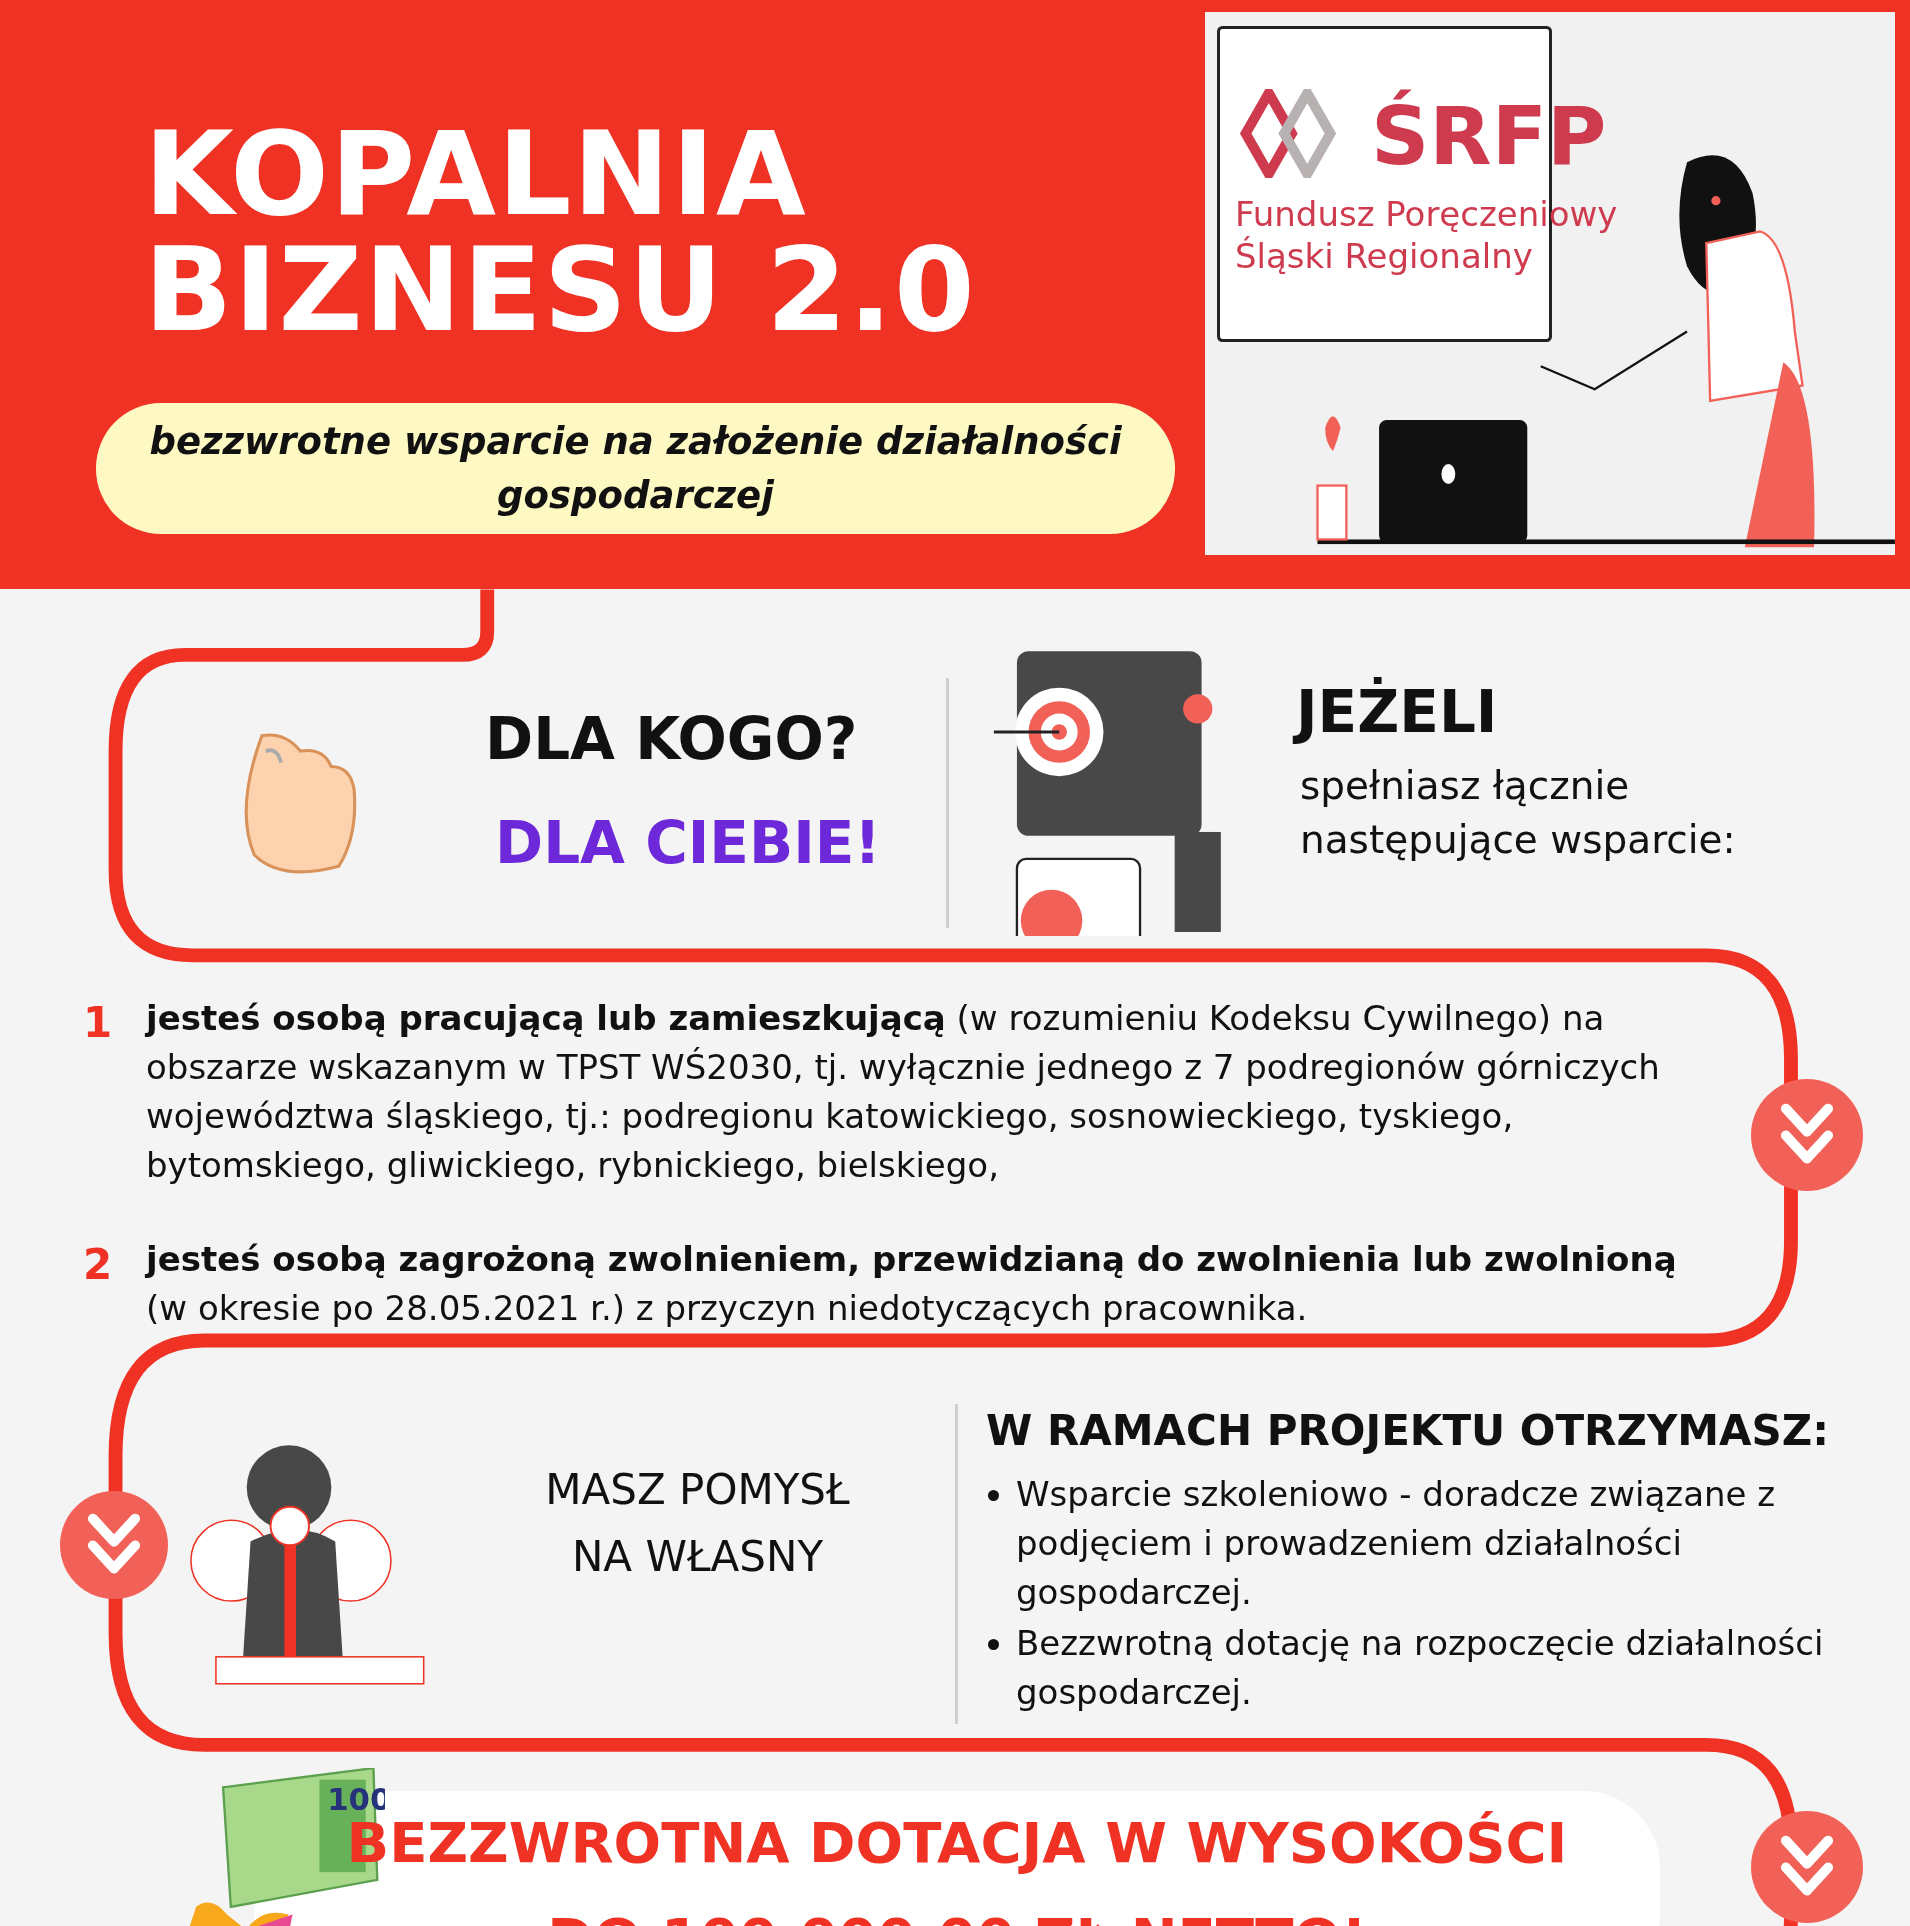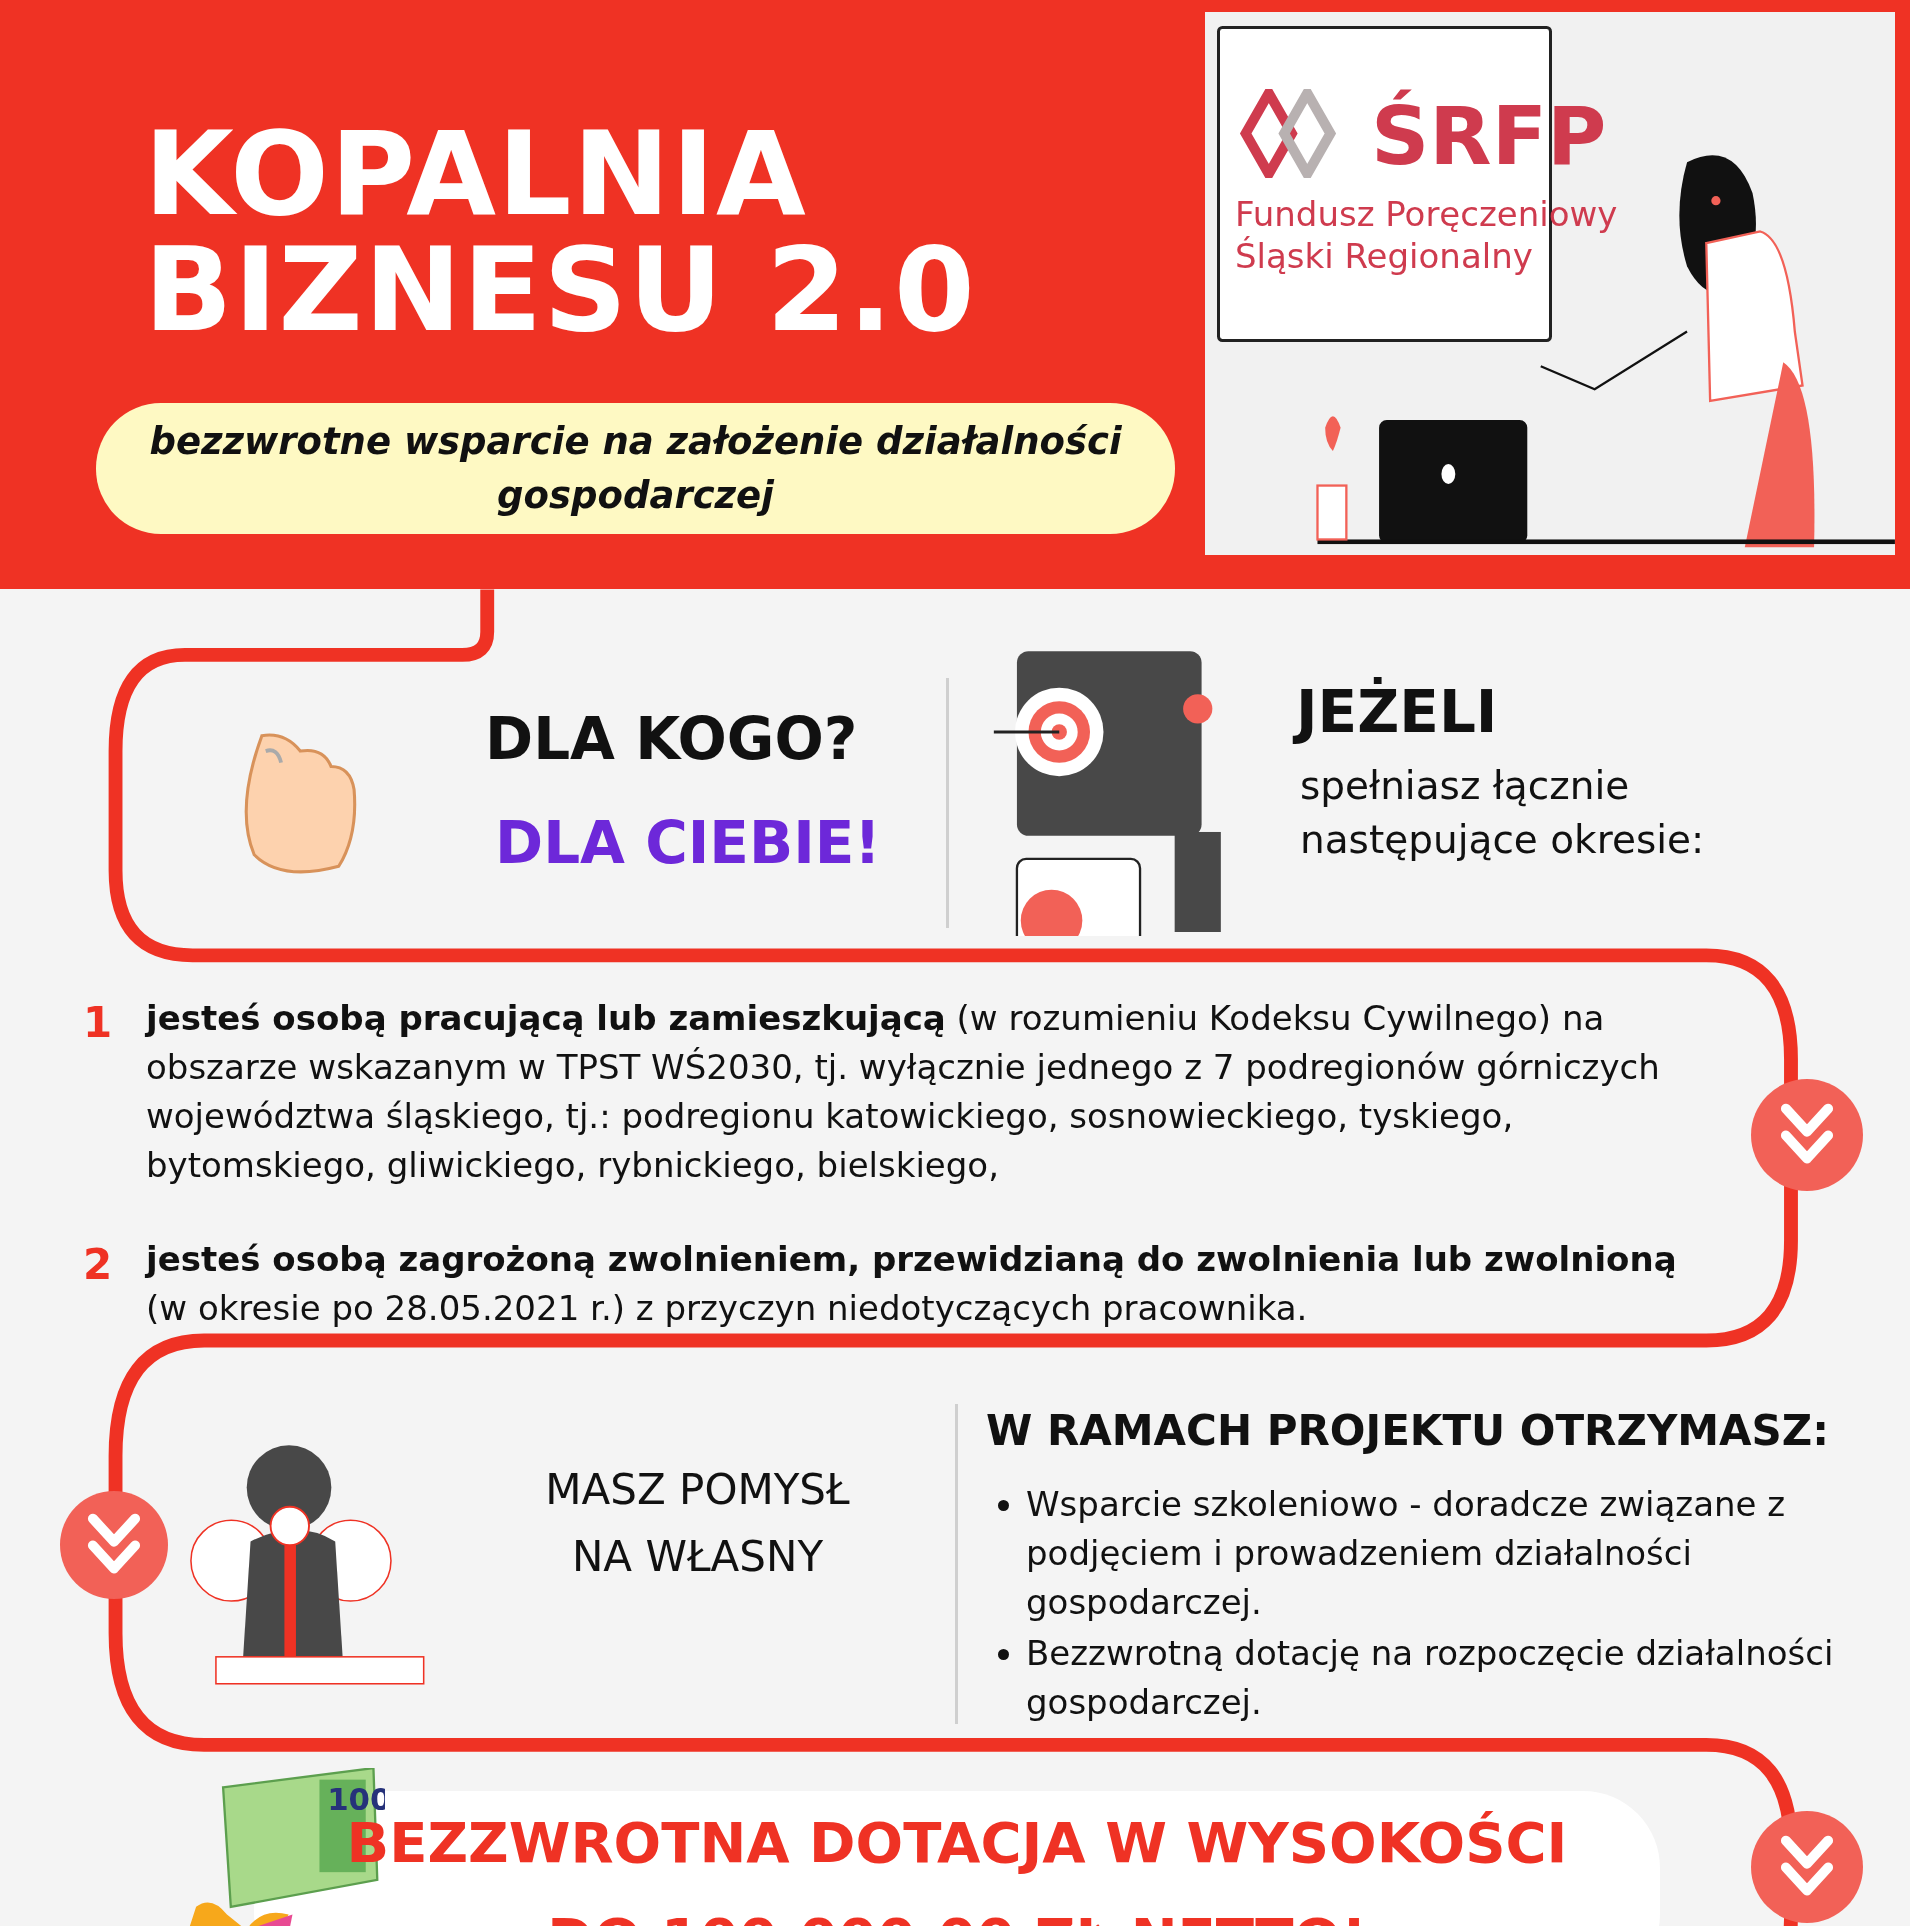--- a/index.html
+++ b/index.html
@@ -53,21 +53,21 @@
   .cond-num { font-size: 42px; font-weight: bold; color: #ef3224; }
   .cond-text { font-size: 34px; line-height: 49px; width: 1541px; }
   .cond-text b { font-weight: bold; }
 
   
   .idea-title {
     left: 455px; top: 1456px; width: 485px; text-align: center;
     font-size: 42px; line-height: 67px; font-weight: normal;
   }
   .benefits-title { left: 986px; top: 1406px; font-size: 42px; font-weight: bold; }
-  .benefits-list { left: 975px; top: 1464px; width: 828px; margin: 16px; padding-left: 35px; font-size: 34px; line-height: 49px; }
+  .benefits-list { left: 975px; top: 1464px; width: 828px; margin: 6px; padding-left: 35px; font-size: 34px; line-height: 49px; }
   .benefits-list li { margin-bottom: 1.5px; }
 
   
   .grant-pill {
     left: 254px; top: 1791px; width: 1406px; height: 200px; background: #fff; border-radius: 77px;
   }
   .grant-text {
     left: 254px; top: 1795px; width: 1406px; text-align: center; color: #ef3224;
     font-weight: bold; font-size: 56px; line-height: 96px;
   }
@@ -152,21 +152,21 @@
   <circle cx="180" cy="210" r="20" fill="#f26157"></circle>
   <line x1="10" y1="210" x2="180" y2="210" stroke="#222" stroke-width="8"></line>
   <rect x="70" y="540" width="320" height="380" rx="24" fill="#fff" stroke="#222" stroke-width="6"></rect>
   <circle cx="160" cy="700" r="80" fill="#f26157"></circle>
   <rect x="480" y="470" width="120" height="260" fill="#484848"></rect>
   <circle cx="540" cy="150" r="38" fill="#f26157"></circle>
 </svg>
 <div class="abs jezeli">JEŻELI</div>
 <div class="abs jezeli-sub">
   <div>spełniasz łącznie</div>
-  <div>następujące okresie:</div>
+  <div>następujące wsparcie:</div>
 </div>
 
 <div class="abs cond-num" style="left:83px;top:998px">1</div>
 <div class="abs cond-text" style="left:146px;top:994px"><b>jesteś osobą pracującą lub zamieszkującą</b><span> (w rozumieniu Kodeksu Cywilnego) na obszarze wskazanym w TPST WŚ2030, tj. wyłącznie jednego z 7 podregionów górniczych województwa śląskiego, tj.: podregionu katowickiego, sosnowieckiego, tyskiego, bytomskiego, gliwickiego, rybnickiego, bielskiego,</span></div>
 
 <div class="abs cond-num" style="left:83px;top:1240px">2</div>
 <div class="abs cond-text" style="left:146px;top:1235px"><b>jesteś osobą zagrożoną zwolnieniem, przewidzianą do zwolnienia lub zwolnioną</b><br><span>(w okresie po 28.05.2021 r.) z przyczyn niedotyczących pracownika.</span></div>
 
 <svg class="abs" style="left:189px;top:1441px" width="277" height="247" viewBox="0 0 720 640">
   <circle cx="260" cy="120" r="110" fill="#484848"></circle>

